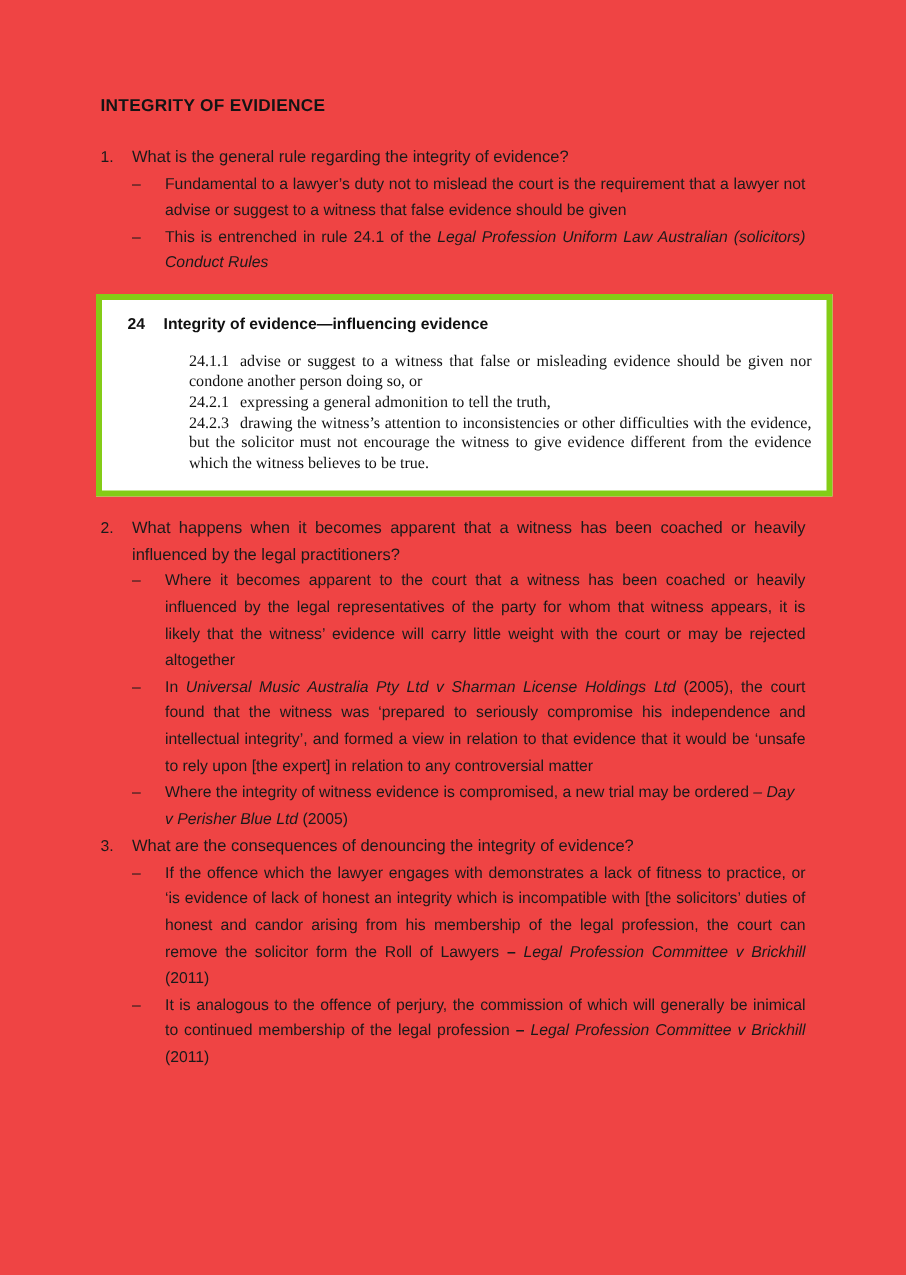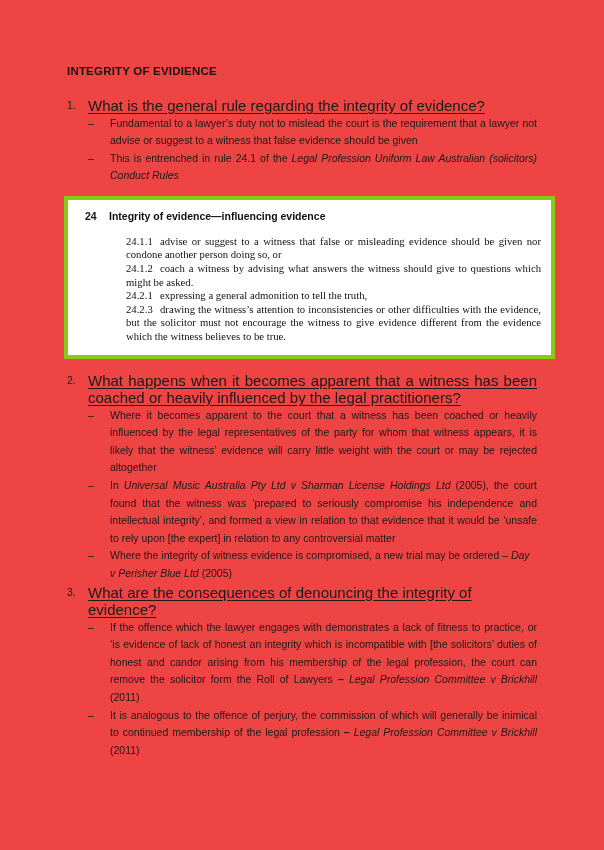--- a/index.html
+++ b/index.html
@@ -57,23 +57,22 @@
   .qnum {
     width: 21px;
     flex: 0 0 21px;
     font-size: 10.5px;
     font-weight: normal;
     line-height: 17.5px;
     color: #1a1a1a;
   }
   .qtext {
     flex: 1 1 auto;
-    font-size: 15px;
+    font-size: 11px;
     line-height: 17.5px;
-    text-decoration: underline;
     text-underline-offset: 2px;
     text-align: justify;
     color: #1a1a1a;
   }
   .qtext.nojustify {
     text-align: left;
   }
 
   
   .bullets {
@@ -186,23 +185,20 @@
     </div>
 
     <div class="rulebox">
       <div class="rule-head">
         <span class="rnum">24</span><span>Integrity of evidence—influencing evidence</span>
       </div>
       <div class="rule-body">
         <p class="rule-l2">
           <span class="lbl">24.1.1</span><span>advise or suggest to a witness that false or misleading evidence should be given nor condone another person doing so, or</span>
         </p>
-        <p class="rule-l2">
-          <span class="lbl">24.1.2</span><span>coach a witness by advising what answers the witness should give to questions which might be asked.</span>
-        </p>
         <p class="rule-l2 nj">
           <span class="lbl">24.2.1</span><span>expressing a general admonition to tell the truth,</span>
         </p>
         <p class="rule-l2">
           <span class="lbl">24.2.3</span><span>drawing the witness’s attention to inconsistencies or other difficulties with the evidence, but the solicitor must not encourage the witness to give evidence different from the evidence which the witness believes to be true.</span>
         </p>
       </div>
     </div>
 
     <div class="qblock">

